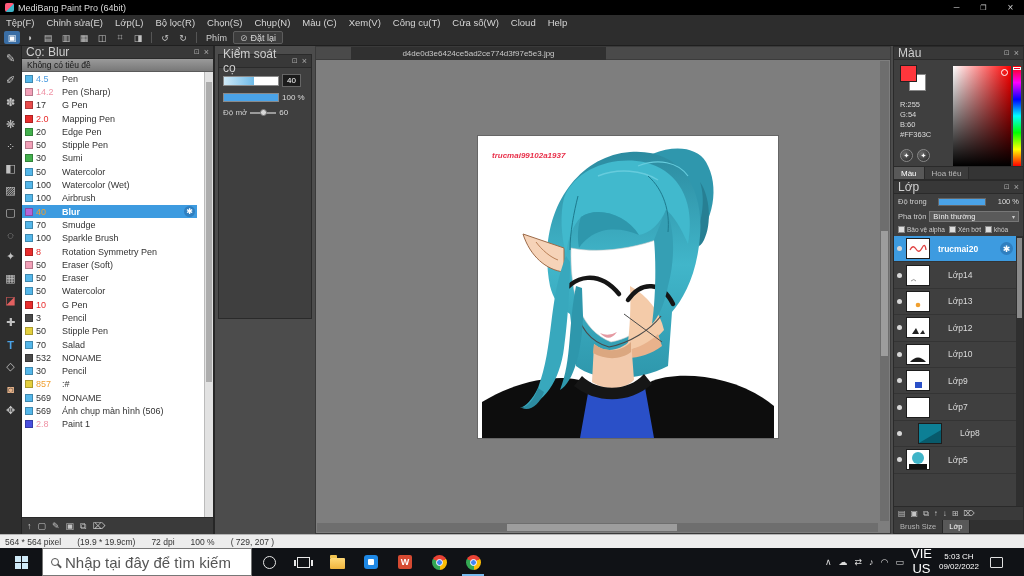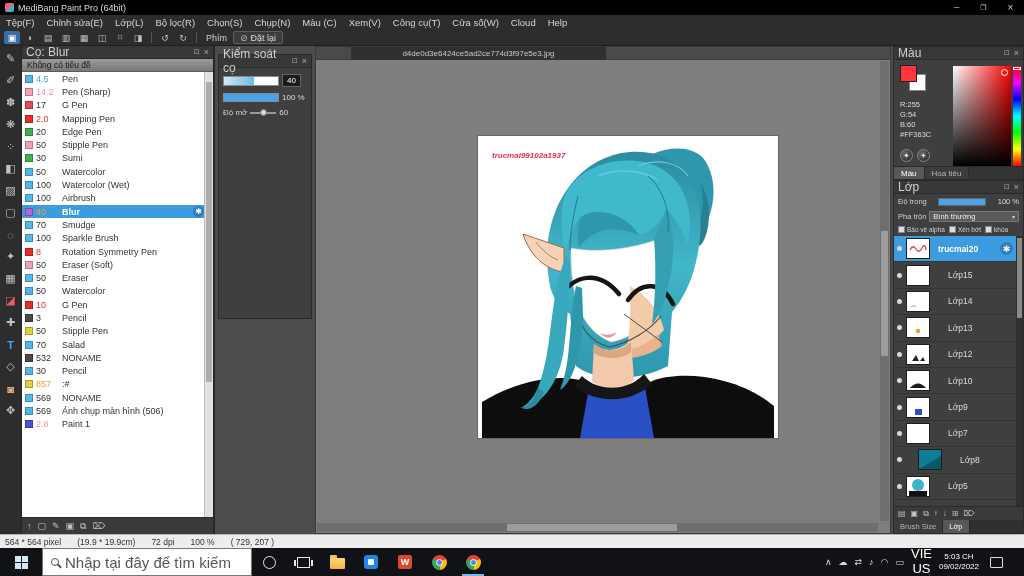--- a/index.html
+++ b/index.html
@@ -36,21 +36,21 @@
 .tool{width:18px;height:21px;display:flex;align-items:center;justify-content:center;font-size:11px;color:#c2c2c2;}
 
 
 .brush-panel{position:absolute;left:22px;top:0;width:193px;height:100%;background:#3a3a3a;display:flex;flex-direction:column;border-right:2px solid #262626;}
 .ptitle{height:13px;background:#383838;color:#cfcfcf;font-size:12px;display:flex;align-items:center;padding:0 4px;border-bottom:1px solid #2a2a2a;flex:none;}
 .ptitle .sp{flex:1;}
 .pbtn{color:#a8a8a8;font-size:7px;margin-left:4px;}
 .pbtn.icon-restore::before{content:"⊡";}
 .pbtn.icon-close::before{content:"×";font-size:9px;}
 .list-header{height:13px;background:linear-gradient(#9a9a9a,#787878);color:#161616;font-size:8.5px;display:flex;align-items:center;padding:0 5px;flex:none;border-bottom:1px solid #5a5a5a;}
-.brush-list{flex:1;background:#fff;position:relative;overflow:hidden;display:flex;flex-direction:column;padding-right:7px;}
+.brush-list{flex:1;background:#fff;position:relative;overflow:hidden;display:flex;flex-direction:column;padding-right:16px;}
 .brush-row{flex:none;height:13.3px;display:flex;align-items:center;font-size:9px;color:#333;padding:0 2px 0 3px;gap:3px;white-space:nowrap;}
 .brush-row .sw{width:8px;height:8px;flex:none;border:1px solid rgba(0,0,0,.25);}
 .brush-row .num{width:23px;flex:none;overflow:hidden;}
 .brush-row .nm{flex:1;overflow:hidden;}
 .brush-row.selected{background:#3d9be0;}
 .brush-row.selected .nm{color:#fff;font-weight:bold;}
 .bgear{margin-left:auto;width:11px;height:11px;border-radius:50%;background:#2f7fc0;color:#fff;font-size:8px;display:flex;align-items:center;justify-content:center;flex:none;}
 .bl-scroll{position:absolute;right:0;top:0;bottom:0;width:9px;background:#e2e2e2;border-left:1px solid #bbb;}
 .bl-thumb{position:absolute;left:1px;right:1px;top:10px;height:300px;background:#adadad;}
 .brush-footer{height:17px;background:#3a3a3a;display:flex;align-items:center;gap:6px;padding:0 5px;flex:none;border-top:1px solid #2a2a2a;}
@@ -549,27 +549,20 @@
                 <rect width="22" height="19" fill="#fff"></rect>
                 <path d="M3,11 Q6,5 9,10 T15,9 T19,11" stroke="#e04040" fill="none" stroke-width="1.3"></path>
               </svg></span>
             <span class="lname">trucmai20</span>
             <span class="lgear">✱</span>
           </div>
           <div class="layer-row">
             <span class="eye"></span>
             <span class="thumb"><svg width="22" height="19" viewBox="0 0 22 19">
                 <rect width="22" height="19" fill="#fff"></rect>
-              </svg></span>
-            <span class="lname">Lớp15</span>
-          </div>
-          <div class="layer-row">
-            <span class="eye"></span>
-            <span class="thumb"><svg width="22" height="19" viewBox="0 0 22 19">
-                <rect width="22" height="19" fill="#fff"></rect>
                 <path d="M4,15 Q7,12 9,15" stroke="#999" fill="none"></path>
               </svg></span>
             <span class="lname">Lớp14</span>
           </div>
           <div class="layer-row">
             <span class="eye"></span>
             <span class="thumb"><svg width="22" height="19" viewBox="0 0 22 19">
                 <rect width="22" height="19" fill="#fff"></rect>
                 <circle cx="11" cy="13" r="2.3" fill="#f0a030"></circle>
               </svg></span>

